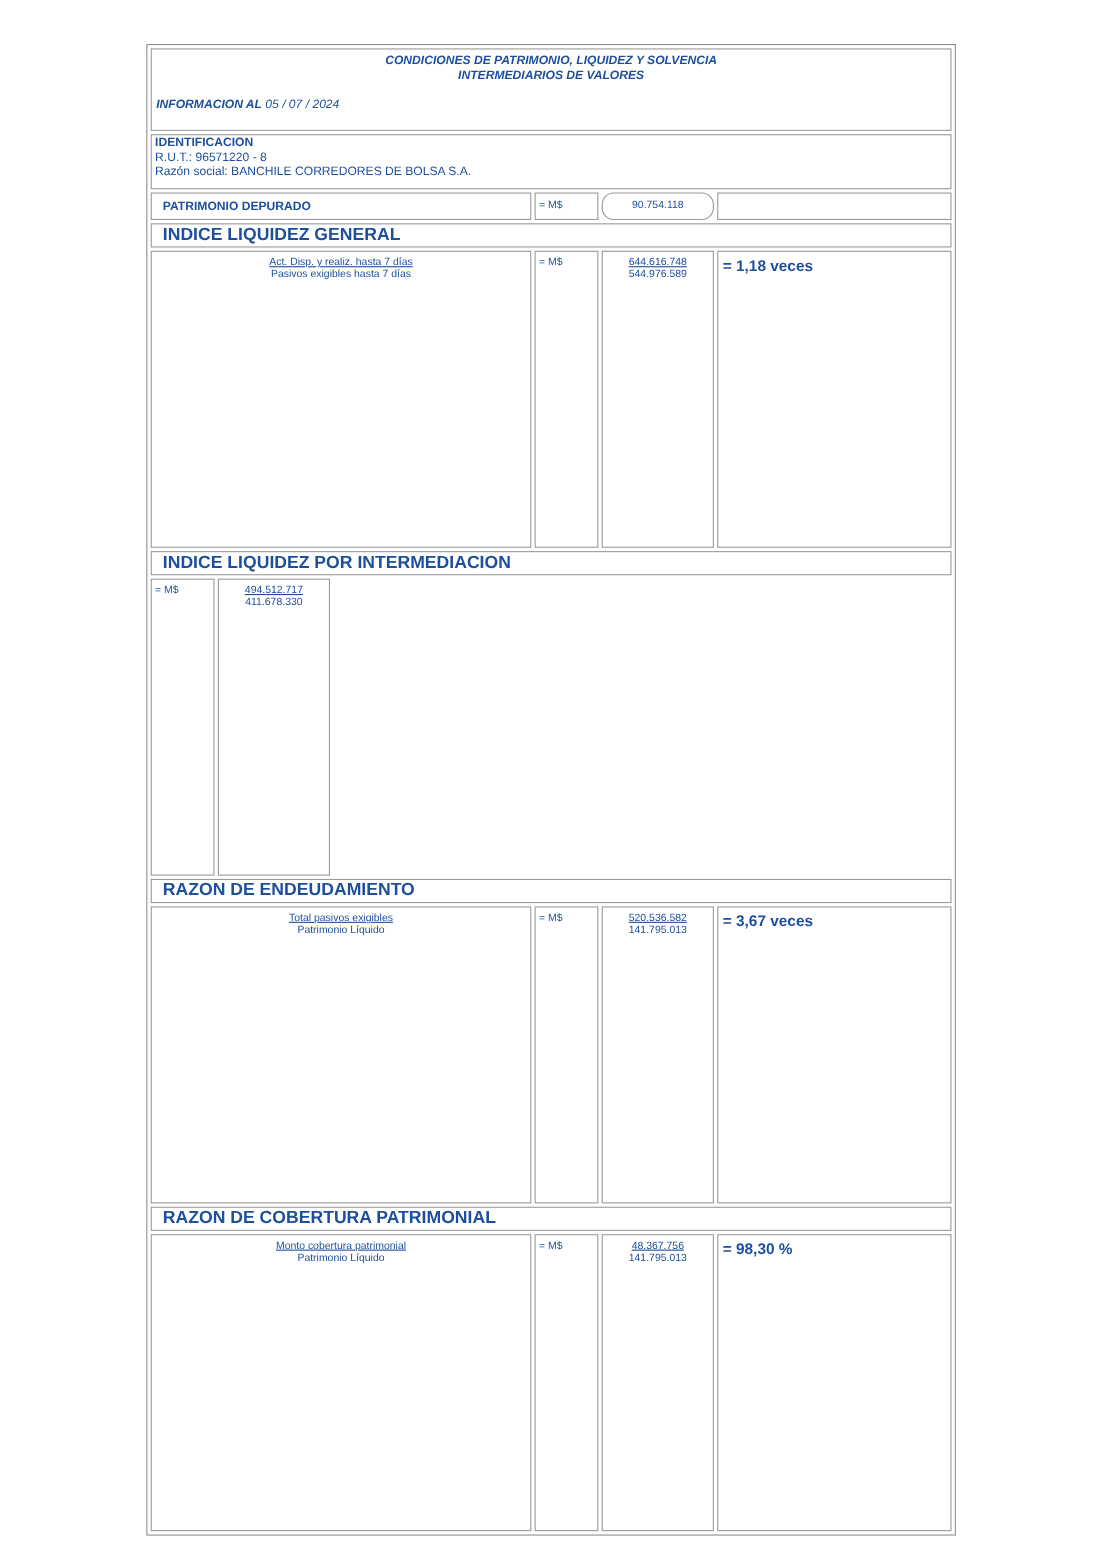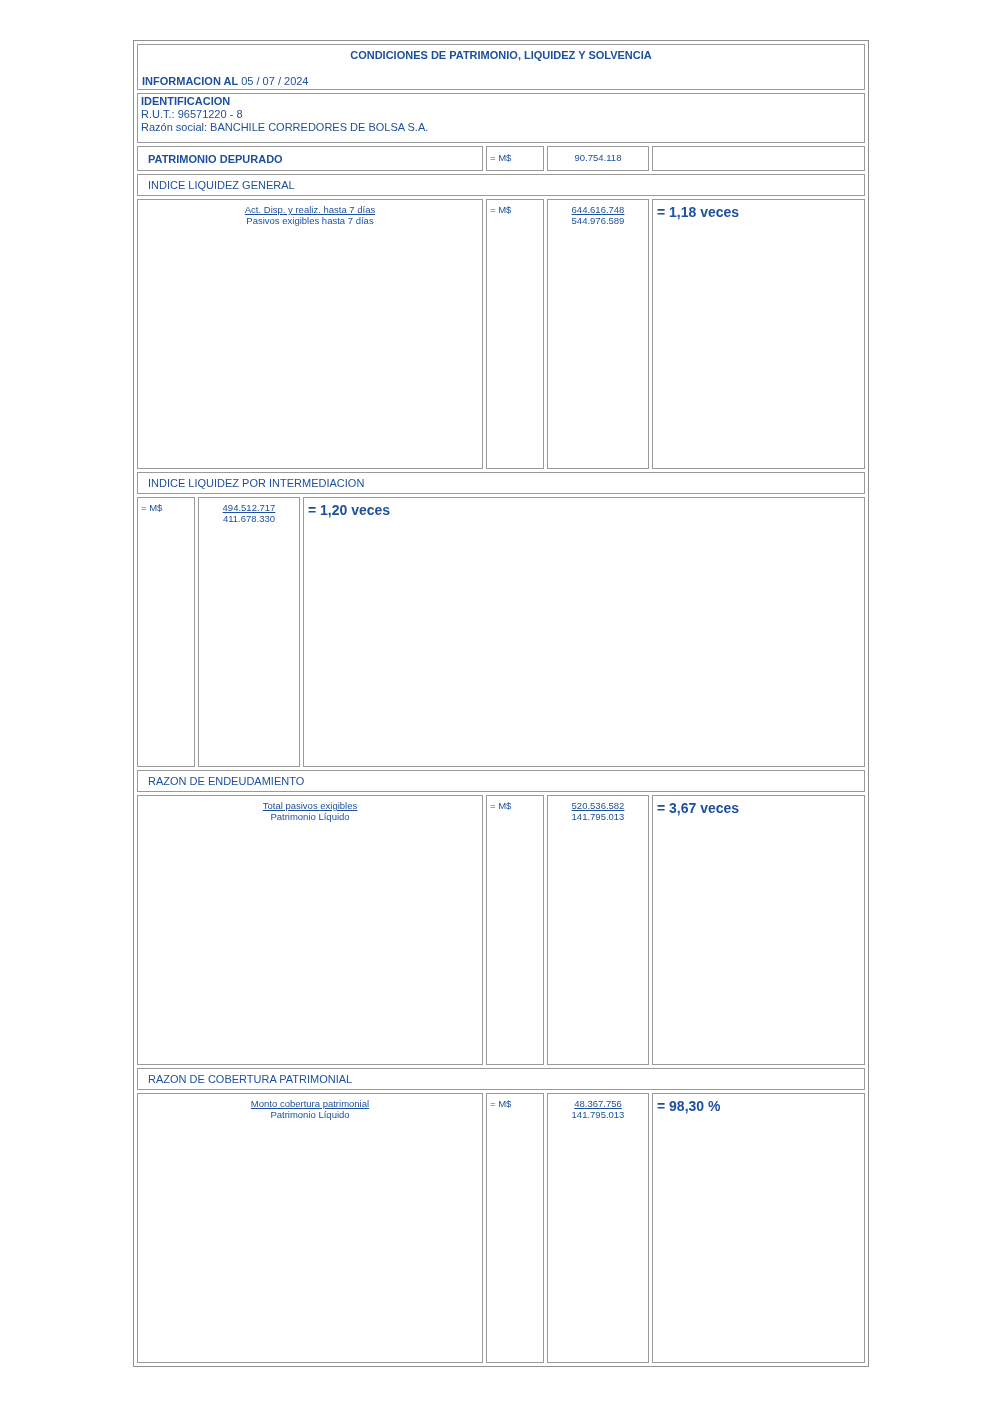--- a/index.html
+++ b/index.html
@@ -12,21 +12,21 @@
   .doc {
     position: absolute; left: 133px; top: 40px; width: 736px;
     border: 1px solid #8f8f8f;
     padding: 3px;
     display: flex; flex-direction: column; gap: 3px;
     background: #ffffff;
   }
   .box { border: 1px solid #9a9a9a; background: #ffffff; }
 
   
-  .title-box { height: 46px; padding: 3px 4px; }
+  .title-box { height: 75px; padding: 3px 4px; font-style: italic; }
   .title-line { text-align: center; font-weight: bold; font-size: 11px; line-height: 14px; }
   .info-line { margin-top: 13px; font-size: 11px; line-height: 13px; }
   .info-line .lbl { font-weight: bold; text-align: right; }
 
   
   .ident-box { height: 50px; padding: 1px 3px; font-size: 11px; line-height: 13px; }
   .ident-box .ident-title { font-weight: bold; }
 
   
   .row { display: flex; gap: 3px; }
@@ -34,43 +34,44 @@
   .cell-unit   { width: 58px;  font-size: 9.5px; padding: 3px 0 0 3px; }
   .cell-value  { width: 102px; font-size: 9.5px; padding-top: 3px; text-align: center; line-height: 11px; }
   .cell-result { flex: 1; font-size: 14px; font-weight: bold; padding: 3px 0 0 4px; }
 
   
   .row-patrimonio { height: 25px; }
   .row-patrimonio .cell-label {
     font-weight: bold; font-size: 11px; padding-left: 10px;
     display: flex; align-items: center;
   }
-  .row-patrimonio .cell-value { padding-top: 5px; }
+  .row-patrimonio .cell-value { padding-top: 5px; border-radius: 11px; }
   .row-patrimonio .cell-unit { padding-top: 5px; }
 
   
   .section-bar {
-    height: 22px; font-weight: normal; font-size: 11px; padding-left: 10px;
+    height: 22px; font-weight: bold; font-size: 16px; padding-left: 10px;
     display: flex; align-items: center;
   }
 
   
   .row-ratio { height: 270px; }
   .row-ratio .cell-label { padding-top: 4px; text-align: center; font-size: 9.5px; line-height: 11px; }
   .row-ratio .cell-unit, .row-ratio .cell-value, .row-ratio .cell-result { padding-top: 4px; }
   .row-ratio .cell-unit { padding-left: 3px; }
   .underline { text-decoration: underline; }
 </style>
 </head>
 <body>
 
 <div class="doc">
 
   <div class="box title-box">
     <div class="title-line">CONDICIONES DE PATRIMONIO, LIQUIDEZ Y SOLVENCIA</div>
+    <div class="title-line">INTERMEDIARIOS DE VALORES</div>
     <div class="info-line">
       <span class="lbl">INFORMACION AL</span>
       <span>05 / 07 / 2024</span>
     </div>
   </div>
 
   <div class="box ident-box">
     <div class="ident-title">IDENTIFICACION</div>
     <div>R.U.T.: 96571220 - 8</div>
     <div>Razón social: BANCHILE CORREDORES DE BOLSA S.A.</div>
@@ -97,21 +98,20 @@
     <div class="box cell-result">= 1,18 veces</div>
   </div>
 
   <div class="box section-bar">INDICE LIQUIDEZ POR INTERMEDIACION</div>
   <div class="row row-ratio">
     <div class="box cell-unit">= M$</div>
     <div class="box cell-value">
       <div class="underline">494.512.717</div>
       <div>411.678.330</div>
     </div>
-    <div class="box cell-result">= 1,20 veces</div>
   </div>
 
   <div class="box section-bar">RAZON DE ENDEUDAMIENTO</div>
   <div class="row row-ratio">
     <div class="box cell-label">
       <div class="underline">Total pasivos exigibles</div>
       <div>Patrimonio Líquido</div>
     </div>
     <div class="box cell-unit">= M$</div>
     <div class="box cell-value">

